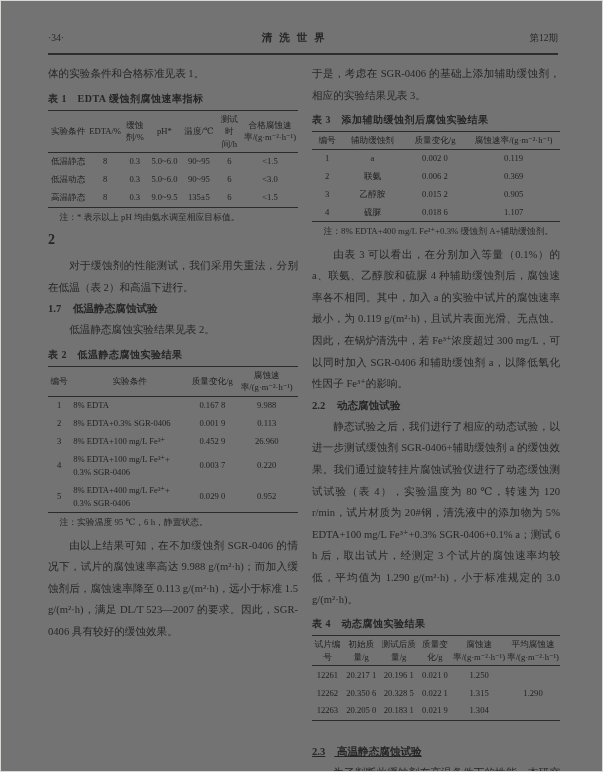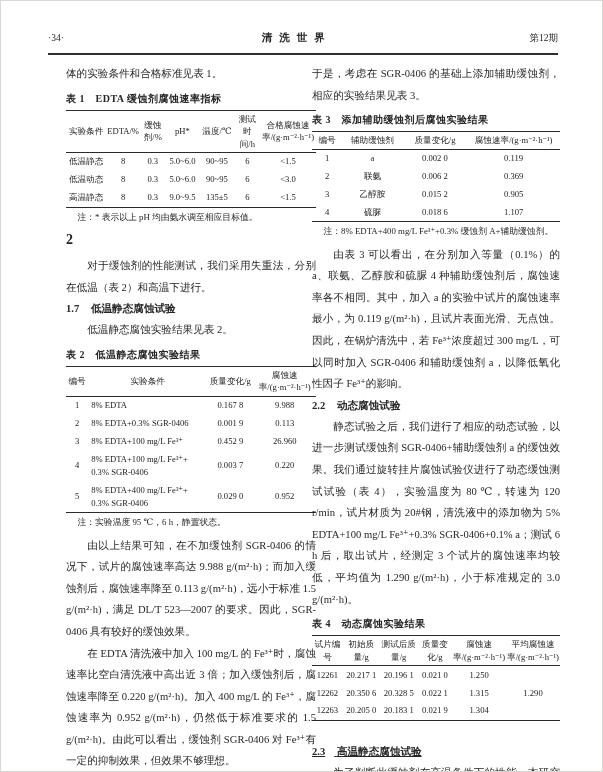--- a/index.html
+++ b/index.html
@@ -1,35 +1,35 @@
 <!DOCTYPE html>
 <html><head>
 <meta charset="utf-8">
 <style>
   * { margin:0; padding:0; box-sizing:border-box; }
   html,body { width:603px; height:772px; }
   body { background:#efeeea; }
   .page {
     position:relative; width:603px; height:772px;
-    background:#ffffff; border:1px solid #d9d7d1;
+    background:#737373; border:1px solid #d9d7d1;
     font-family:"Liberation Serif","DejaVu Serif",serif;
     color:#262626; overflow:hidden;
   }
   .page-header {
     position:absolute; top:30px; left:47px; width:510px;
     display:flex; justify-content:space-between; align-items:baseline;
     font-size:9.5px;
   }
   .journal-title { font-weight:bold; font-size:10.5px; letter-spacing:7px; }
   .header-rule {
     position:absolute; top:52px; left:47px; width:510px;
     border-top:2px solid #2e2e2e;
   }
   .col { position:absolute; top:62px; }
-  .col-left  { left:47px;  width:250px;margin-left:18px; }
+  .col-left  { left:47px;  width:250px; }
   .col-right { left:311px; width:248px; }
 
   p.body { font-size:10.6px; line-height:21.6px; text-align:justify; text-indent:2em; }
   p.noindent { text-indent:0; }
 
   .sec { display:flex; align-items:baseline; margin:8px 0 7px; font-size:14px; }
   .sec-num  { font-weight:bold; margin-right:13px; }
   .sec-title{ font-weight:bold; letter-spacing:3.5px; }
 
   .subsec { font-size:10.6px; font-weight:bold; margin:4px 0 3px; }
@@ -183,21 +183,20 @@
           <td>5</td>
           <td>8% EDTA+400 mg/L Fe³⁺+ 0.3% SGR-0406</td>
           <td>0.029 0</td>
           <td>0.952</td>
         </tr>
       </tbody>
     </table>
     <div class="note">注：实验温度 95 ℃，6 h，静置状态。</div>
 
     <p class="body">由以上结果可知，在不加缓蚀剂 SGR-0406 的情况下，试片的腐蚀速率高达 9.988 g/(m²·h)；而加入缓蚀剂后，腐蚀速率降至 0.113 g/(m²·h)，远小于标准 1.5 g/(m²·h)，满足 DL/T 523—2007 的要求。因此，SGR-0406 具有较好的缓蚀效果。</p>
-    <p class="body">在 EDTA 清洗液中加入 100 mg/L 的 Fe³⁺时，腐蚀速率比空白清洗液中高出近 3 倍；加入缓蚀剂后，腐蚀速率降至 0.220 g/(m²·h)。加入 400 mg/L 的 Fe³⁺，腐蚀速率为 0.952 g/(m²·h)，仍然低于标准要求的 1.5 g/(m²·h)。由此可以看出，缓蚀剂 SGR-0406 对 Fe³⁺有一定的抑制效果，但效果不够理想。</p>
   </div>
 
   <div class="col col-right">
 
     <p class="body noindent">于是，考虑在 SGR-0406 的基础上添加辅助缓蚀剂，相应的实验结果见表 3。</p>
 
     <div class="tbl-caption">表 3　添加辅助缓蚀剂后腐蚀实验结果</div>
     <table class="tbl t3">
       <colgroup>
         <col style="width:30px">

